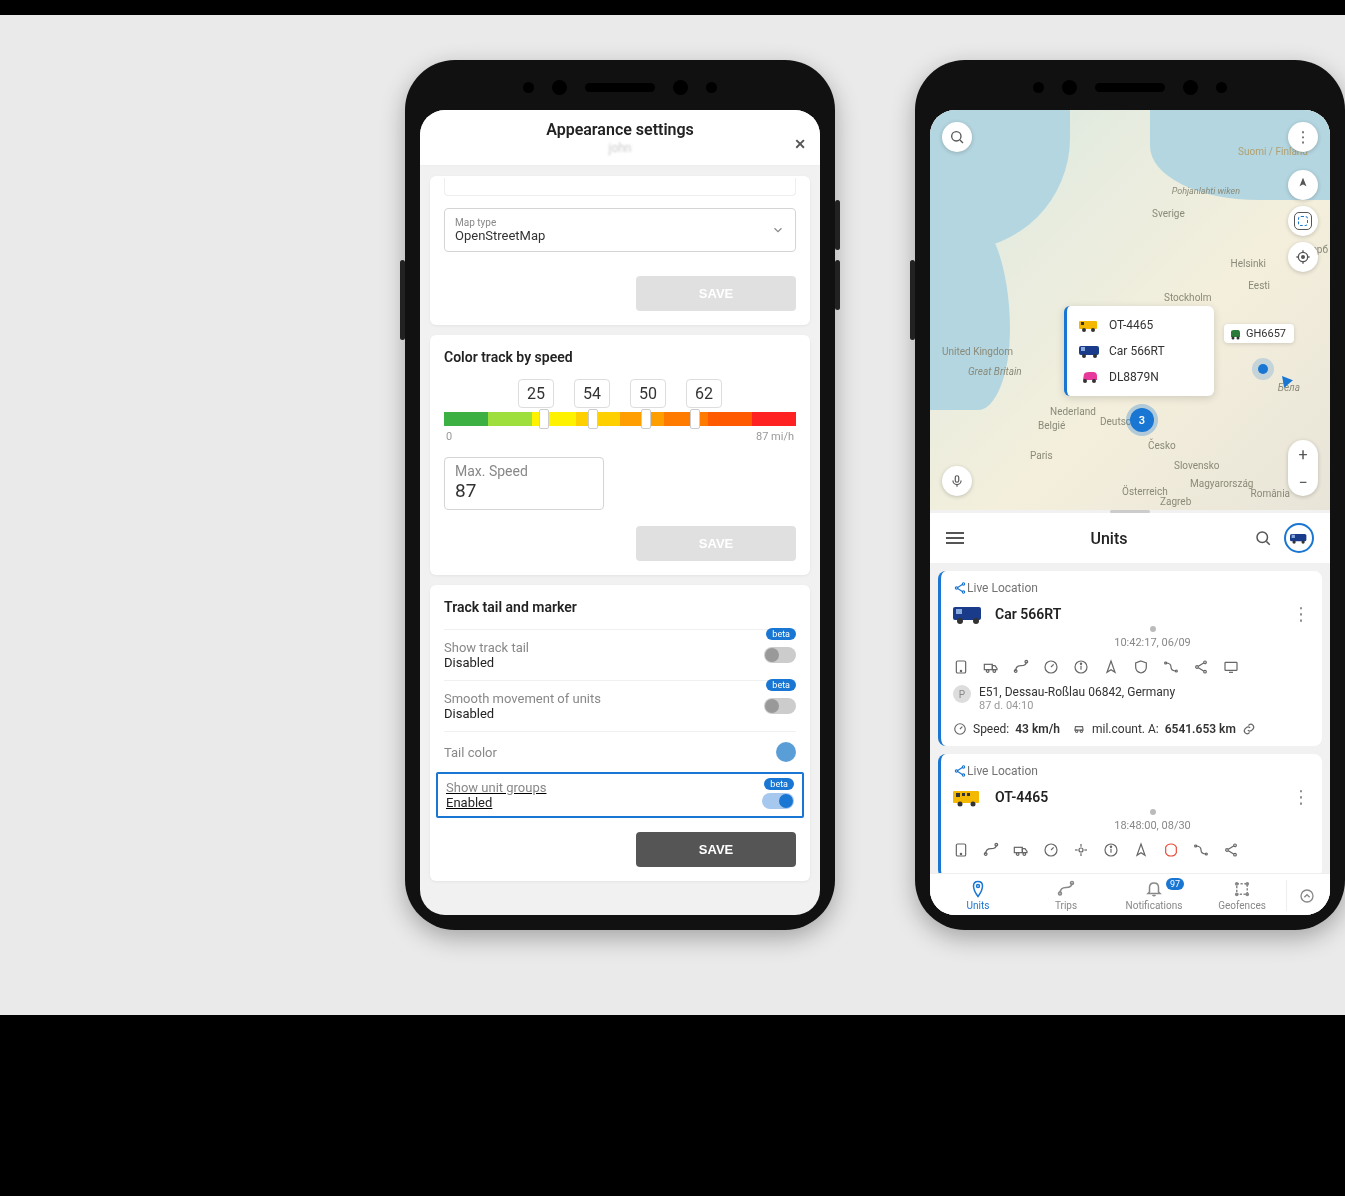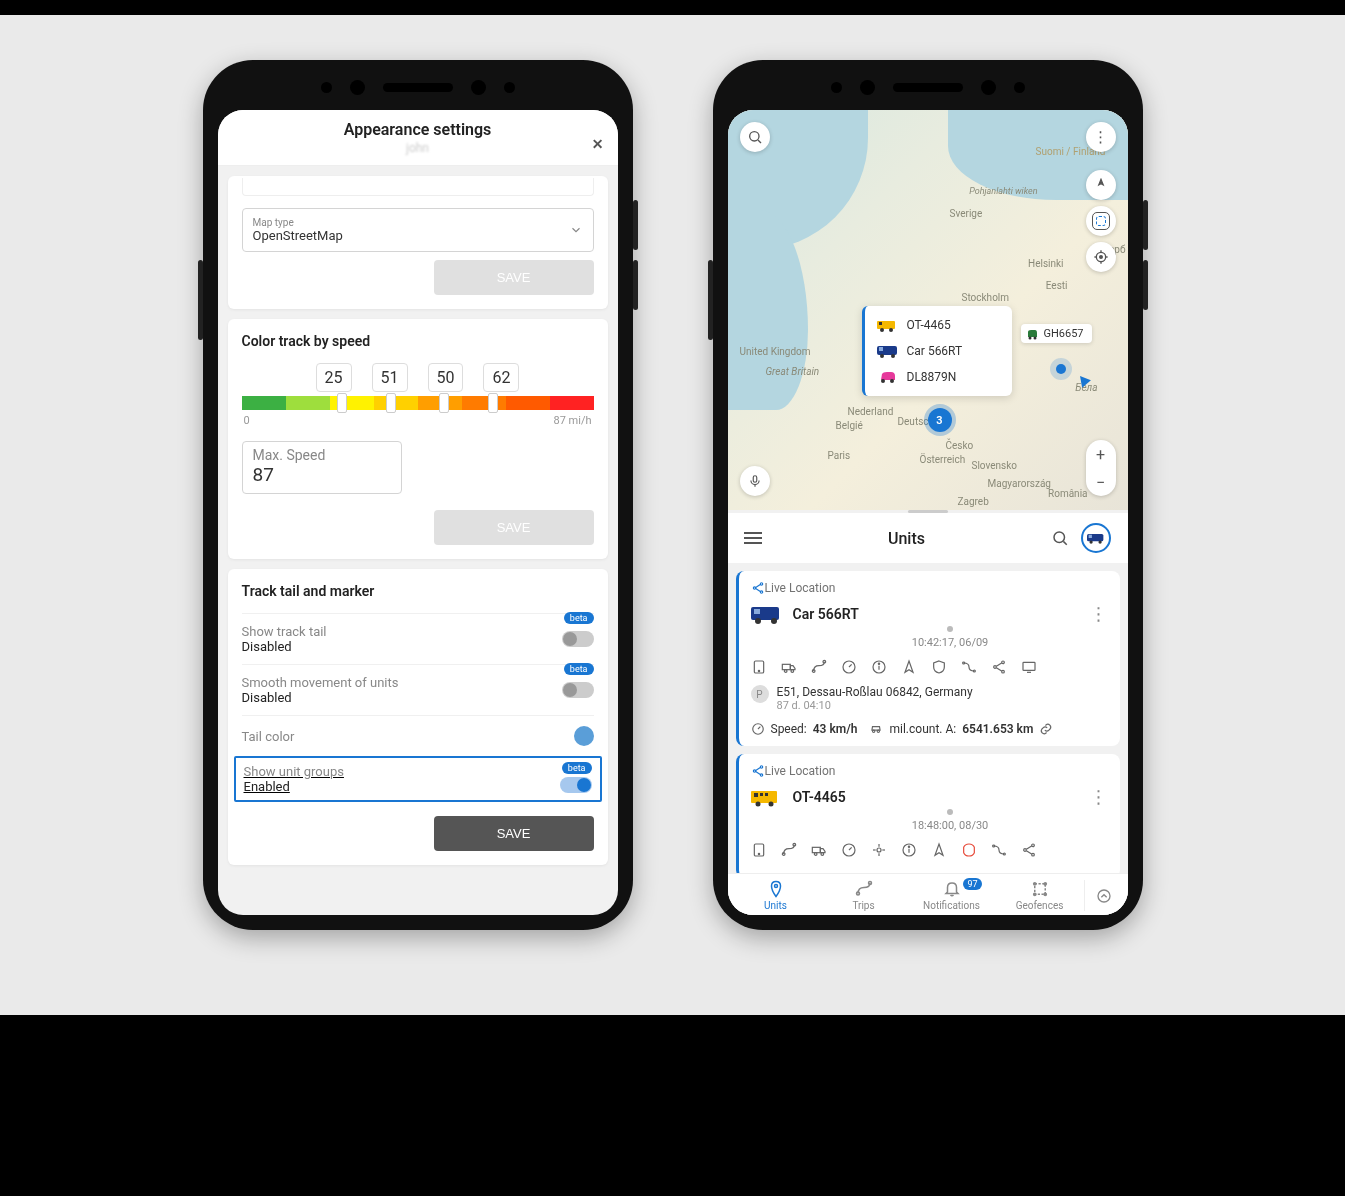--- a/index.html
+++ b/index.html
@@ -1,19 +1,19 @@
 <!DOCTYPE html>
 <html><head>
 <meta charset="utf-8">
 <style>
 * { box-sizing: border-box; margin: 0; padding: 0; }
 body { font-family: -apple-system, BlinkMacSystemFont, 'Segoe UI', Roboto, sans-serif; background: #000; }
 .bar-top { height: 15px; background: #000; }
 .bar-bottom { height: 180px; background: #000; }
-.stage { background: #eaeaea; padding: 45px 0 0 0; display: flex; justify-content: center; gap: 80px; min-height: 1000px; }
+.stage { background: #eaeaea; padding: 45px 0 0 0; display: flex; justify-content: flex-end; gap: 80px; min-height: 1000px; }
 
 .phone { width: 430px; height: 870px; background: #111; border-radius: 50px; padding: 50px 15px 15px 15px; position: relative; box-shadow: 0 8px 24px rgba(0,0,0,0.3); }
 .phone-btn { position: absolute; background: #222; border-radius: 3px; }
 .phone-btn.right1 { right: -5px; top: 140px; width: 5px; height: 50px; }
 .phone-btn.right2 { right: -5px; top: 200px; width: 5px; height: 50px; }
 .phone-btn.left1 { left: -5px; top: 200px; width: 5px; height: 80px; }
 .speaker { position: absolute; top: 20px; left: 50%; transform: translateX(-50%); display: flex; gap: 18px; align-items: center; }
 .speaker .dot { width: 11px; height: 11px; background: #000; border-radius: 50%; }
 .speaker .dot.big { width: 15px; height: 15px; }
 .speaker .slot { width: 70px; height: 9px; background: #000; border-radius: 5px; }
@@ -23,26 +23,26 @@
 
 .header { background: #fff; text-align: center; padding: 10px; font-weight: 600; font-size: 16px; position: relative; border-bottom: 1px solid #eee; }
 .header .title { color: #222; }
 .header .sub { color: #ccc; font-size: 12px; font-weight: 400; margin-top: 2px; filter: blur(1px); }
 .header .close { position: absolute; right: 14px; top: 26px; font-size: 14px; color: #555; cursor: pointer; }
 .body { height: calc(100% - 52px); overflow: hidden; }
 
 .card { background: #fff; margin: 10px; border-radius: 6px; padding: 14px; box-shadow: 0 1px 3px rgba(0,0,0,0.06); }
 .card-title { font-weight: 600; font-size: 14px; color: #222; margin-bottom: 14px; }
 
-.select-box { border: 1px solid #d4d4d4; border-radius: 4px; padding: 8px 32px 8px 10px; position: relative; margin-bottom: 8px; }
+.select-box { border: 1px solid #d4d4d4; border-radius: 4px; padding: 8px 32px 8px 10px; position: relative; margin-bottom: 24px; }
 .select-box .label { font-size: 10px; color: #888; }
 .select-box .value { font-size: 13px; color: #333; }
 .select-box .chev { position: absolute; right: 10px; top: 50%; transform: translateY(-50%); }
 
-.btn-save { display: block; width: 160px; margin-left: auto; background: #e0e0e0; color: #fff; text-align: center; border: none; border-radius: 4px; padding: 10px; font-size: 13px; font-weight: 400; }
+.btn-save { display: block; width: 160px; margin-left: auto; background: #e0e0e0; color: #fff; text-align: center; border: none; border-radius: 4px; padding: 10px; font-size: 13px; font-weight: 700; }
 .btn-save.dark { background: #555; }
 
 .speed-labels { display: flex; justify-content: center; gap: 20px; margin-bottom: 4px; }
 .speed-labels .lbl { border: 1px solid #ddd; border-radius: 4px; padding: 4px 8px; font-size: 16px; color: #333; background: #fff; }
 .gradient { display: flex; height: 14px; border-radius: 3px; overflow: visible; position: relative; margin: 4px 0 2px 0; }
 .gradient .seg { flex: 1; }
 .g1 { background: #3cb043; }
 .g2 { background: #9ede3d; }
 .g3 { background: #fff200; }
 .g4 { background: #ffd000; }
@@ -161,21 +161,21 @@
                 <polyline points="6 9 12 15 18 9"></polyline>
               </svg>
         </div>
         <button class="btn-save">SAVE</button>
       </div>
 
       <div class="card">
         <div class="card-title">Color track by speed</div>
         <div class="speed-labels">
           <span class="lbl">25</span>
-          <span class="lbl">51</span>
+          <span class="lbl">54</span>
           <span class="lbl">50</span>
           <span class="lbl">62</span>
         </div>
         <div class="gradient">
           <div class="seg g1"></div>
               <div class="seg g2"></div>
               <div class="seg g3"></div>
               <div class="seg g4"></div>
               <div class="seg g5"></div>
               <div class="seg g6"></div>
@@ -266,21 +266,21 @@
       <span class="city" style="top:36px;right:22px;color:#b0a070">Suomi / Finland</span>
       <span class="city" style="top:76px;right:90px;font-style:italic;font-size:9px">Pohjanlahti wiken</span>
       <span class="city" style="top:98px;left:222px">Sverige</span>
       <span class="city" style="top:170px;right:60px">Eesti</span>
       <span class="city" style="top:222px;right:50px">Latvija</span>
       <span class="city" style="top:272px;right:30px;font-style:italic">Бела</span>
       <span class="city" style="top:182px;left:234px">Stockholm</span>
       <span class="city" style="top:148px;right:64px">Helsinki</span>
       <span class="city" style="top:330px;left:218px">Česko</span>
       <span class="city" style="top:350px;left:244px">Slovensko</span>
-      <span class="city" style="top:344px;left:192px">Österreich</span>
+      <span class="city" style="top:376px;left:192px">Österreich</span>
       <span class="city" style="top:368px;left:260px">Magyarország</span>
       <span class="city" style="top:378px;right:40px">România</span>
       <span class="city" style="top:386px;left:230px">Zagreb</span>
       <span class="city" style="top:134px;right:2px">Петерб</span>
 
       <div class="circle-btn" style="top:12px;left:12px">
         <svg width="16" height="16" viewBox="0 0 24 24" fill="none" stroke="currentColor" stroke-width="2">
               <circle cx="11" cy="11" r="7"></circle>
               <line x1="21" y1="21" x2="16.5" y2="16.5"></line>
             </svg>

